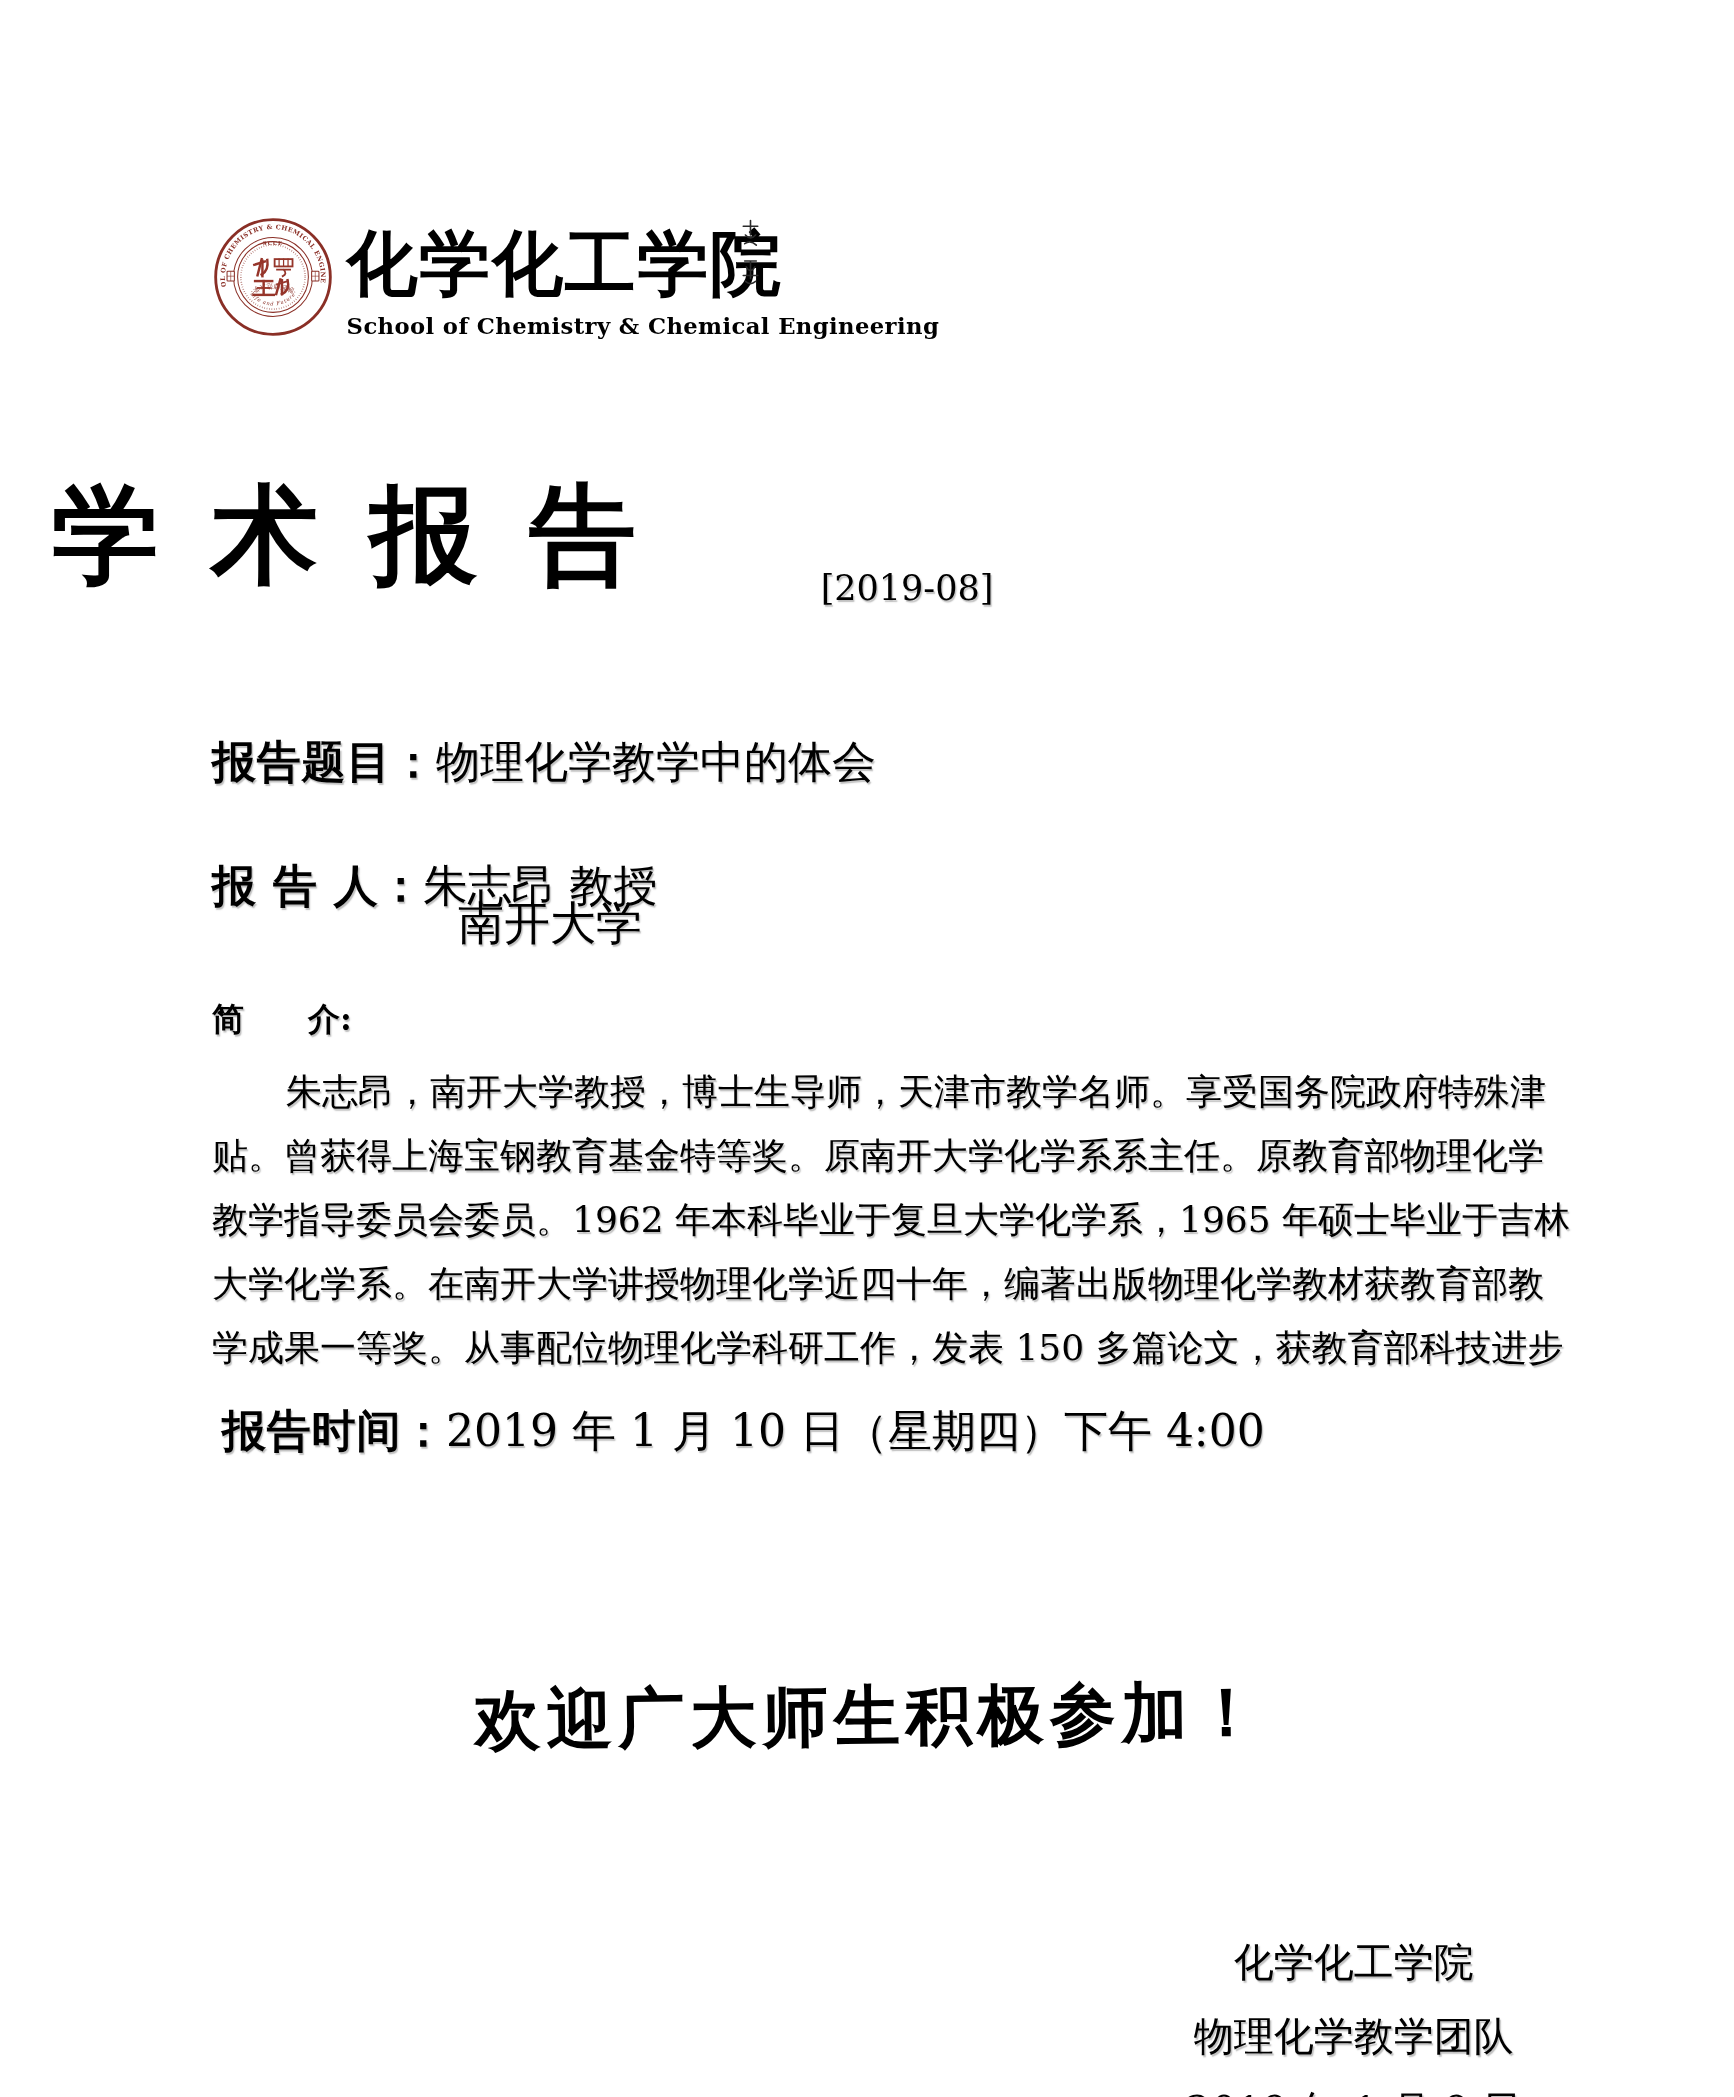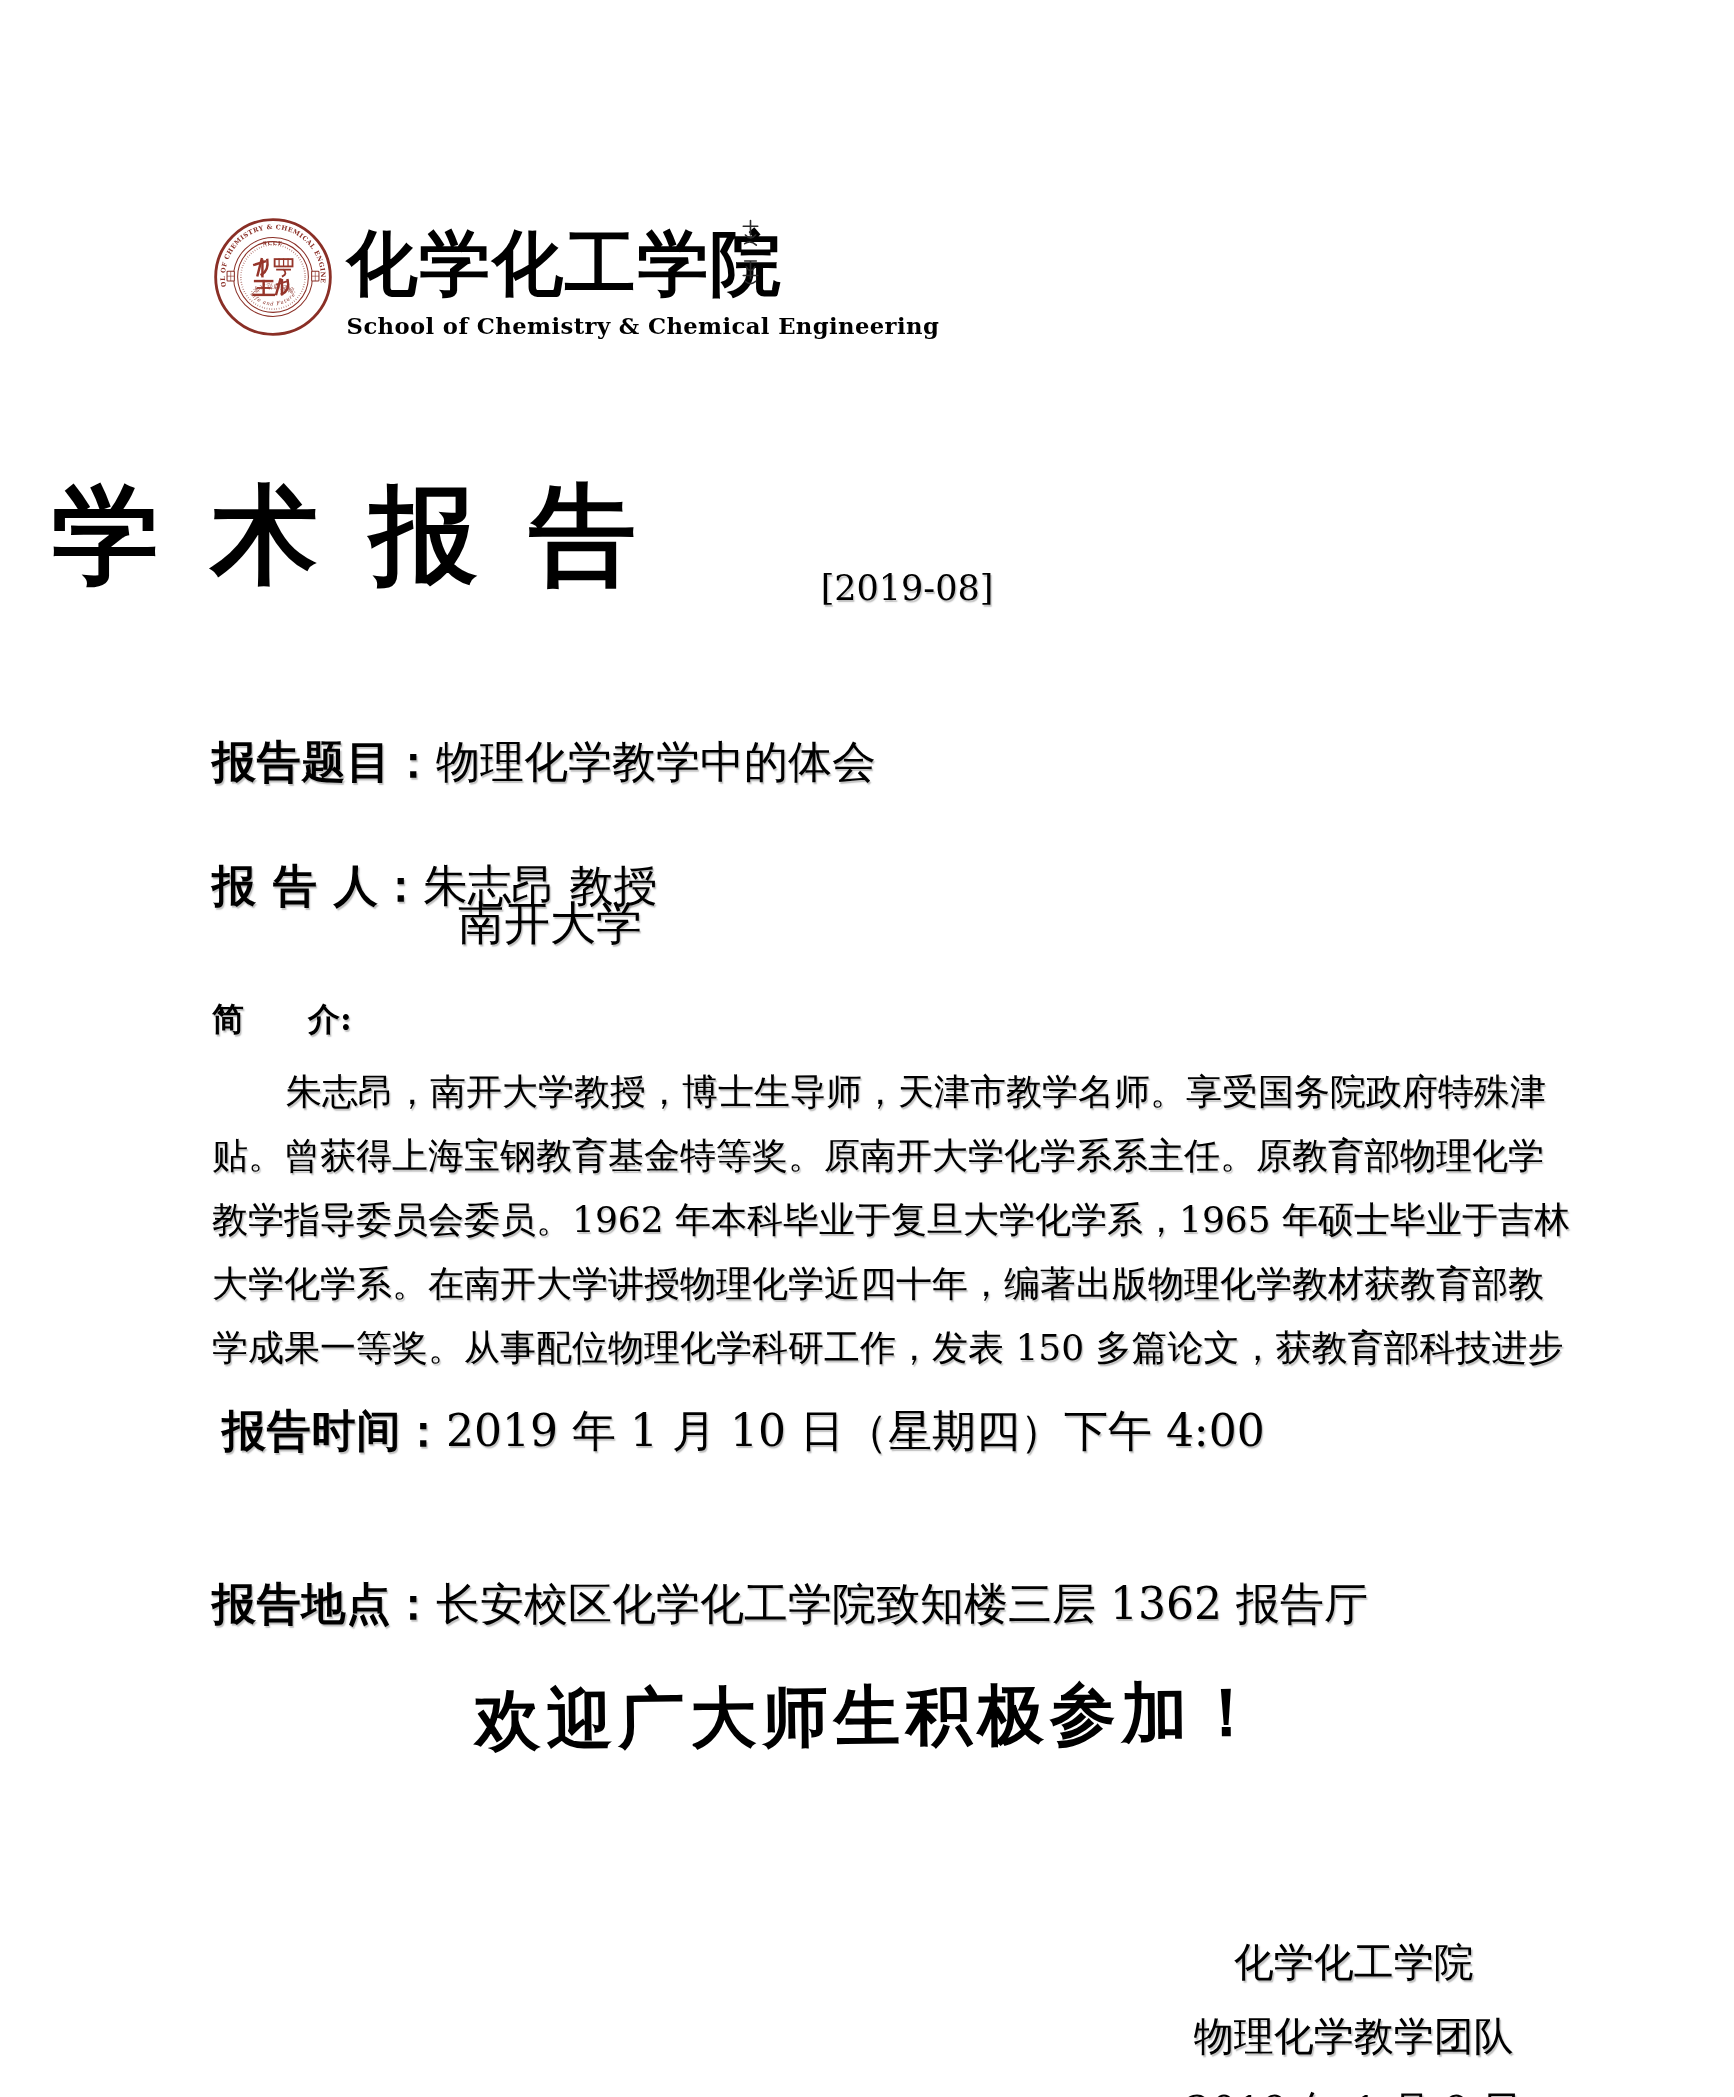--- a/index.html
+++ b/index.html
@@ -151,23 +151,20 @@
     <div class="bio-line first">朱志昂，南开大学教授，博士生导师，天津市教学名师。享受国务院政府特殊津</div>
     <div class="bio-line">贴。曾获得上海宝钢教育基金特等奖。原南开大学化学系系主任。原教育部物理化学</div>
     <div class="bio-line">教学指导委员会委员。1962 年本科毕业于复旦大学化学系，1965 年硕士毕业于吉林</div>
     <div class="bio-line">大学化学系。在南开大学讲授物理化学近四十年，编著出版物理化学教材获教育部教</div>
     <div class="bio-line">学成果一等奖。从事配位物理化学科研工作，发表 150 多篇论文，获教育部科技进步</div>
   </div>
 
   <div class="field field-time">
     <span class="label">报告时间：</span><span class="value">2019 年 1 月 10 日（星期四）下午 4:00</span>
   </div>
-  <div class="field field-place">
-    <span class="label">报告地点：</span><span class="value">长安校区化学化工学院致知楼三层 1362 报告厅</span>
-  </div>
 
   <div class="welcome">欢迎广大师生积极参加！</div>
 
   <div class="footer">
     <div>化学化工学院</div>
     <div>物理化学教学团队</div>
     <div>2019 年 1 月 9 日</div>
   </div>
 
 </div>

